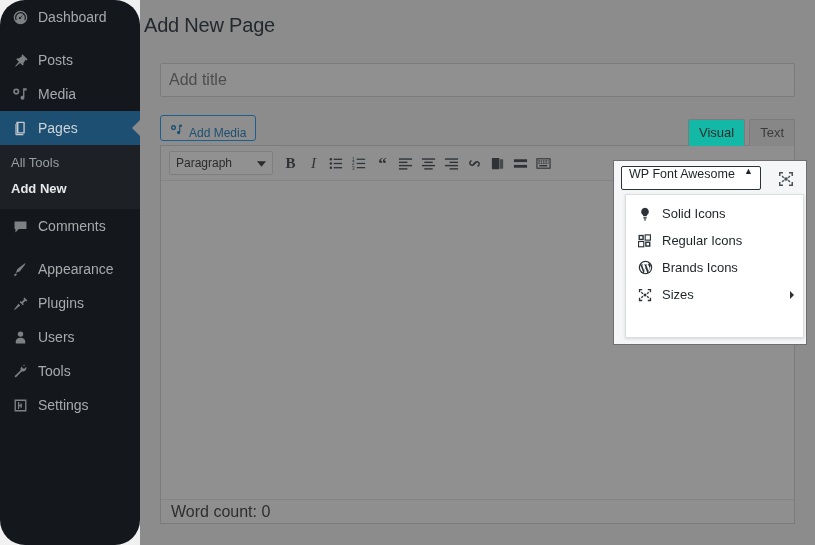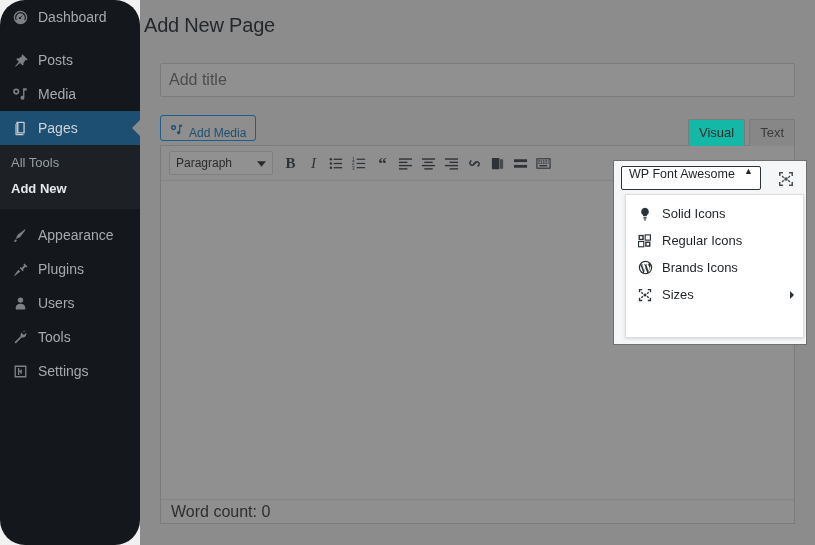--- a/index.html
+++ b/index.html
@@ -185,20 +185,28 @@
         </svg>
     </span>
     <span class="mi-label">Pages</span>
   </div>
 
   <div class="submenu">
     <span class="sub-item">All Tools</span>
     <span class="sub-item current">Add New</span>
   </div>
 
+  <div class="menu-item">
+    <span class="mi-icon">
+      <svg width="17" height="17" viewBox="0 0 20 20" fill="currentColor">
+          <path d="M3 4h14v9H8l-4 4v-4H3V4z"></path>
+        </svg>
+    </span>
+    <span class="mi-label">Comments</span>
+  </div>
 
   <div class="menu-item sep">
     <span class="mi-icon">
       <svg width="17" height="17" viewBox="0 0 20 20" fill="currentColor">
           <path d="M16.4 3.6c-.7-.7-1.7-.7-2.3 0L6.4 9.3l-2 4.9 4.9-2 5.7-7.6c.7-.7.7-1.7 0-2.4l1.4 1.4zM3.2 15.4c-.6.6-.7 1.7-.2 2.4 1-.2 1.7-.5 2.2-1 .6-.6.6-1.2.1-1.7-.5-.5-1.3-.4-2.1.3z"></path>
         </svg>
     </span>
     <span class="mi-label">Appearance</span>
   </div>
 

